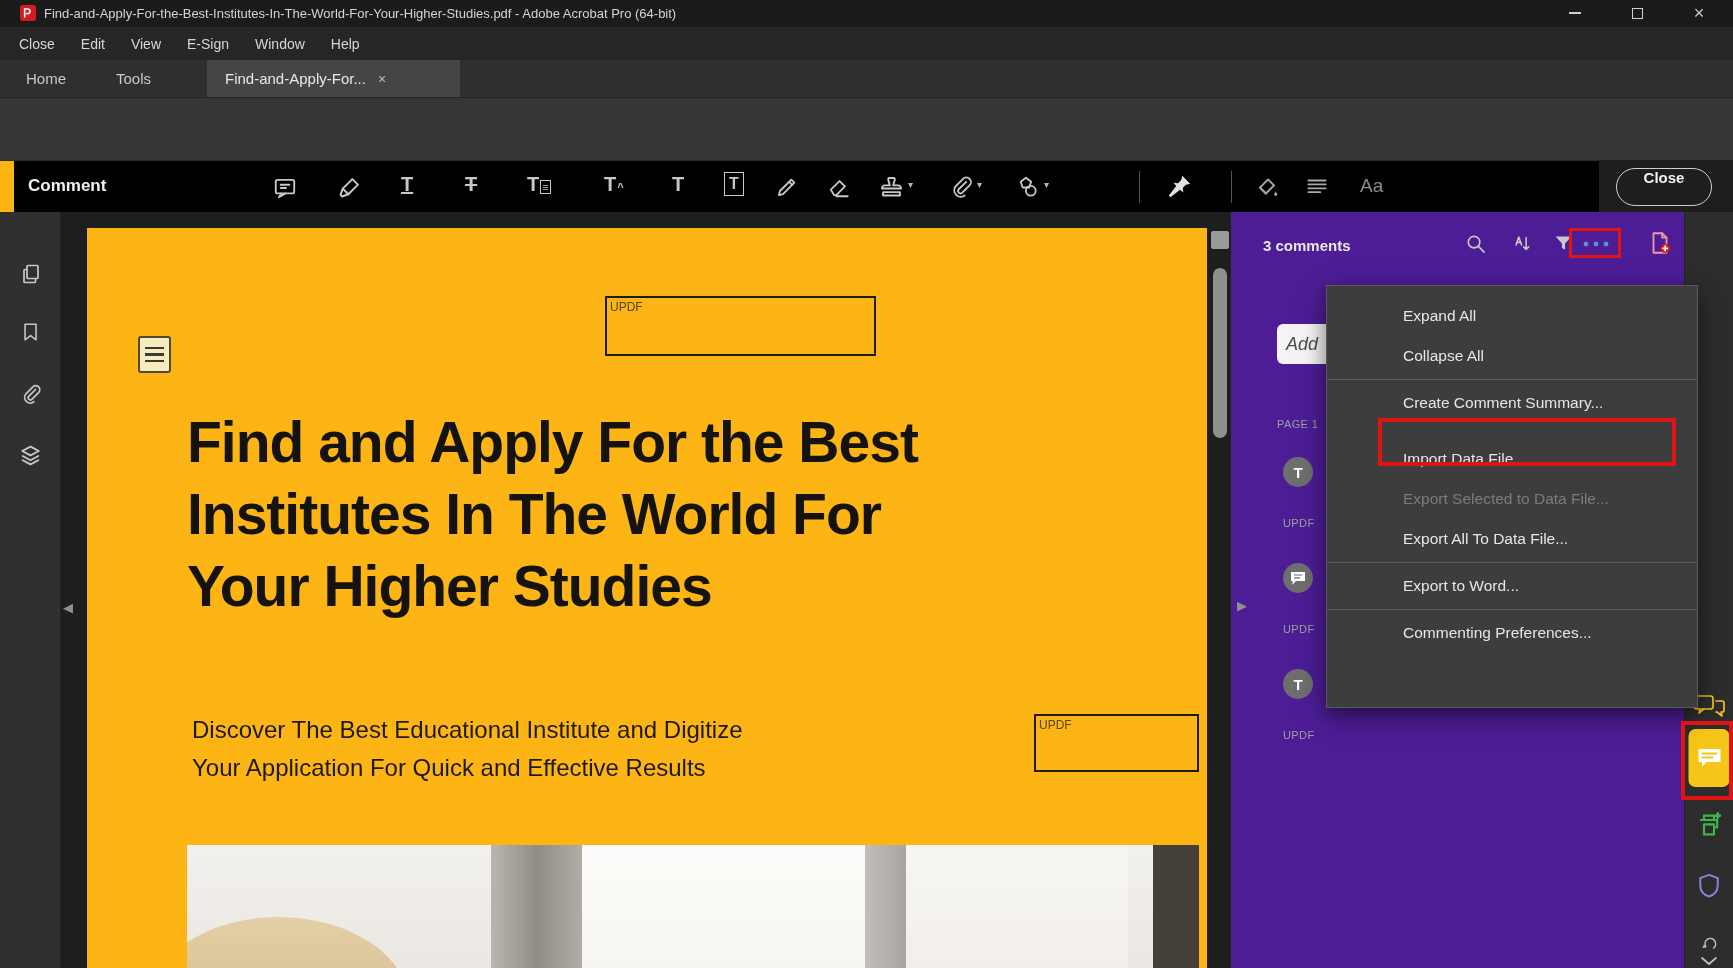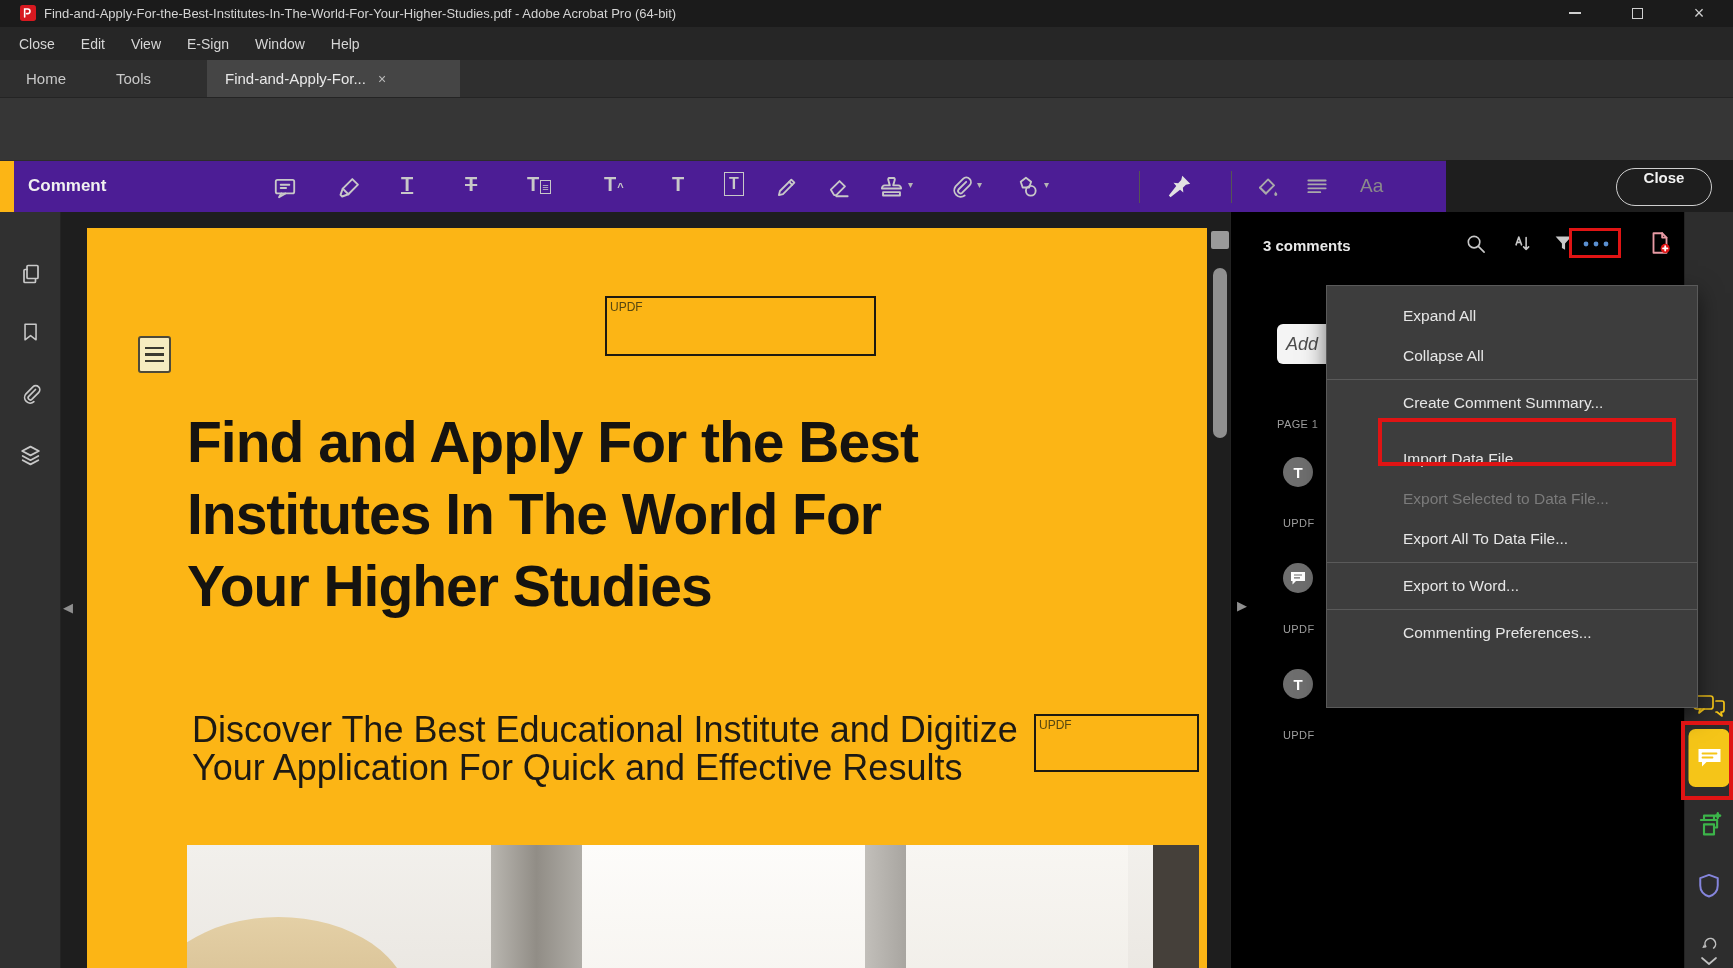--- a/index.html
+++ b/index.html
@@ -13,39 +13,39 @@
   
   #titlebar { left:0; top:0; width:1733px; height:27px; background:#1b1b1b; color:#d8d8d8; }
   #titlebar .ttl { font-size:13px; color:#d4d4d4; }
   .winbtn { width:30px; height:22px; display:flex; align-items:center; justify-content:center; color:#cfcfcf; }
   #menubar { left:0; top:27px; width:1733px; height:33px; background:#262626; }
   .menu-item { color:#d6d6d6; font-size:14px; padding:0 13px; height:33px; display:flex; align-items:center; }
   #tabbar { left:0; top:60px; width:1733px; height:37px; background:#2f2f2f; }
   .tab { color:#c9c9c9; font-size:15px; height:37px; display:flex; align-items:center; padding:0 18px; }
   .tab.active { background:#454545; color:#e8e8e8; }
   #toolbar { left:0; top:97px; width:1733px; height:63px; background:#363636; border-top:1px solid #242424; }
-  #commentbar { left:0; top:160px; width:1446px; height:52px; background:#4c1d95; border-top:1px solid #2c2c2c; }
+  #commentbar { left:0; top:160px; width:1599px; height:52px; background:#000000; border-top:1px solid #2c2c2c; }
   .tool { color:#c8c8c8; }
   .tool.dim { opacity:.45; }
   .vsep { width:1px; background:#555; }
 
   
   .tt { font-size:20px; color:#c8c8c8; font-weight:bold; line-height:20px; }
   .tt small { font-size:11px; font-weight:bold; }
 
   
   #sidebar { left:0; top:212px; width:61px; height:756px; background:#303030; border-right:1px solid #242424; }
   #viewport { left:61px; top:212px; width:1169px; height:756px; background:#1e1e1e; }
   #page { position:absolute; left:26px; top:16px; width:1120px; height:740px; background:#fcb515; overflow:hidden; }
-  #panel { left:1230px; top:212px; width:454px; height:756px; background:#000000; border-left:1px solid #222; }
+  #panel { left:1230px; top:212px; width:454px; height:756px; background:#4c1d95; border-left:1px solid #222; }
   #strip { left:1684px; top:212px; width:49px; height:756px; background:#2d2d2d; border-left:1px solid #232323; }
 
   
   .pdf-title { font-size:57px; font-weight:700; color:#151310; line-height:72px; letter-spacing:-1px; }
-  .pdf-sub { font-size:36px; color:#1d1a14; line-height:38px; }
+  .pdf-sub { font-size:24px; color:#1d1a14; line-height:38px; }
   .updf-box { position:absolute; border:2px solid #1e1a10; }
   .updf-box span { font-size:12px; color:#564710; padding:2px 3px; display:block; }
   .sticky { position:absolute; width:33px; height:37px; background:#f6ecc0; border:2px solid #4d4a3a; border-radius:3px;
             display:flex; flex-direction:column; justify-content:center; gap:4px; padding:0 5px; }
   .sticky i { height:2.5px; background:#3c3a30; display:block; }
 
   
   .pc-label { font-size:11px; color:#9f9f9f; letter-spacing:.4px;text-align:right; }
   .avatar { width:30px; height:30px; border-radius:50%; background:#6e6e6e; color:#fff; font-size:15px; font-weight:bold;
             display:flex; align-items:center; justify-content:center; }

